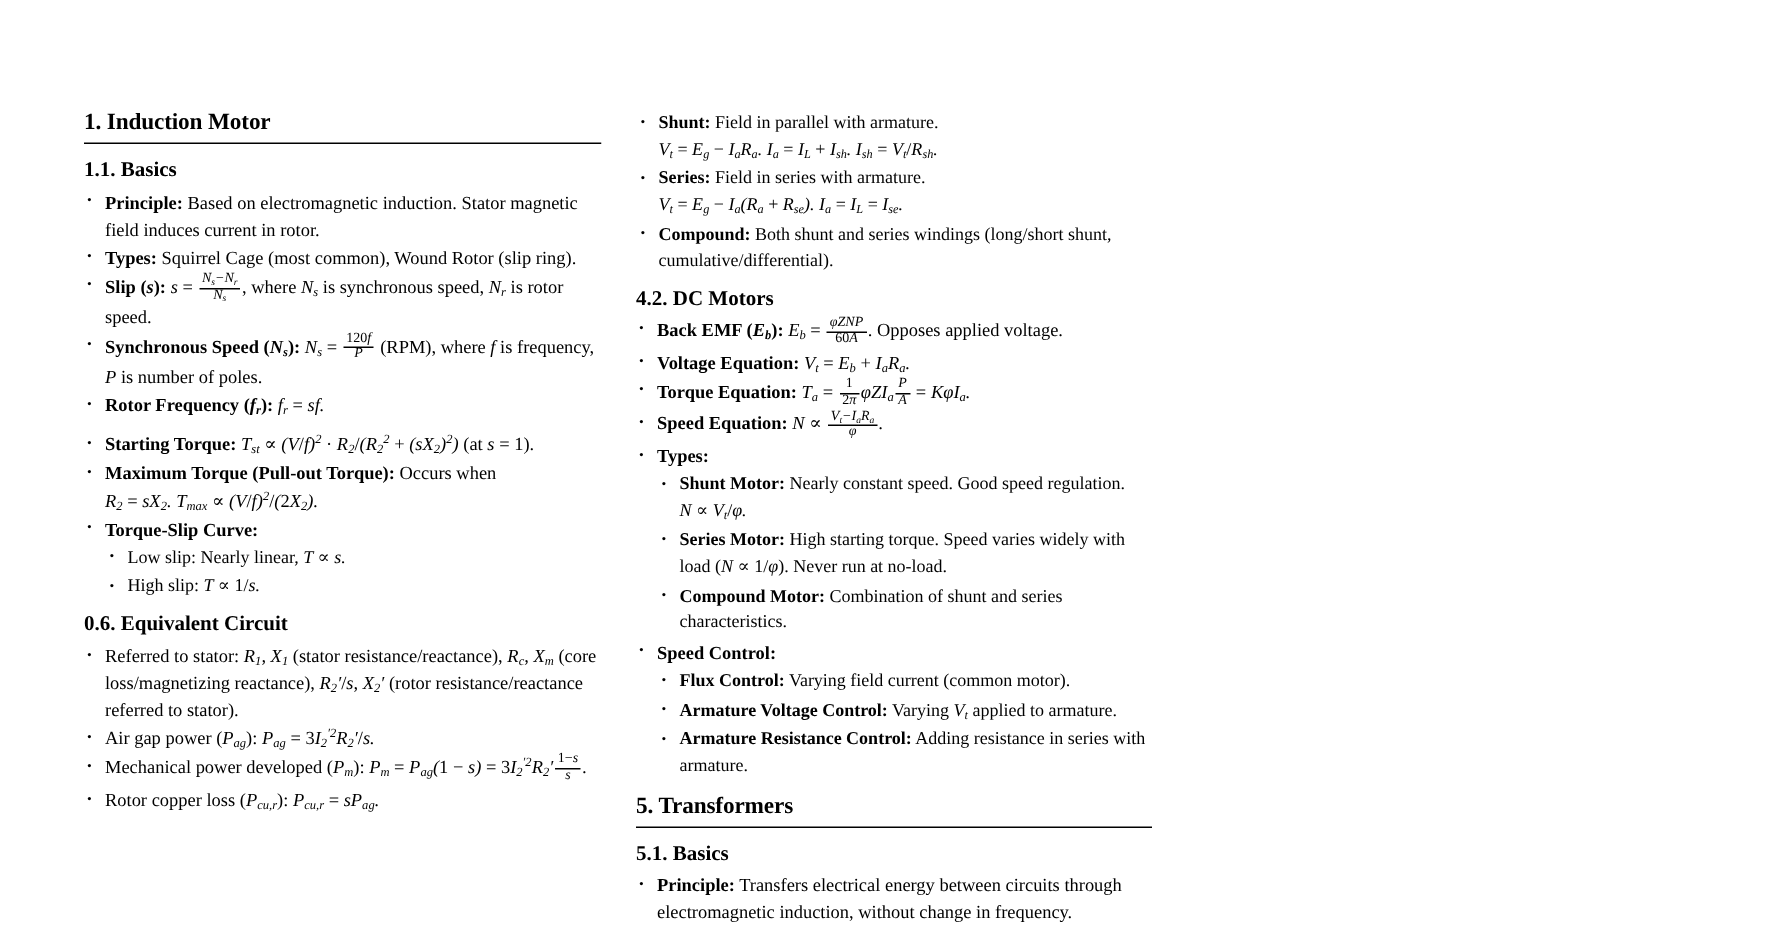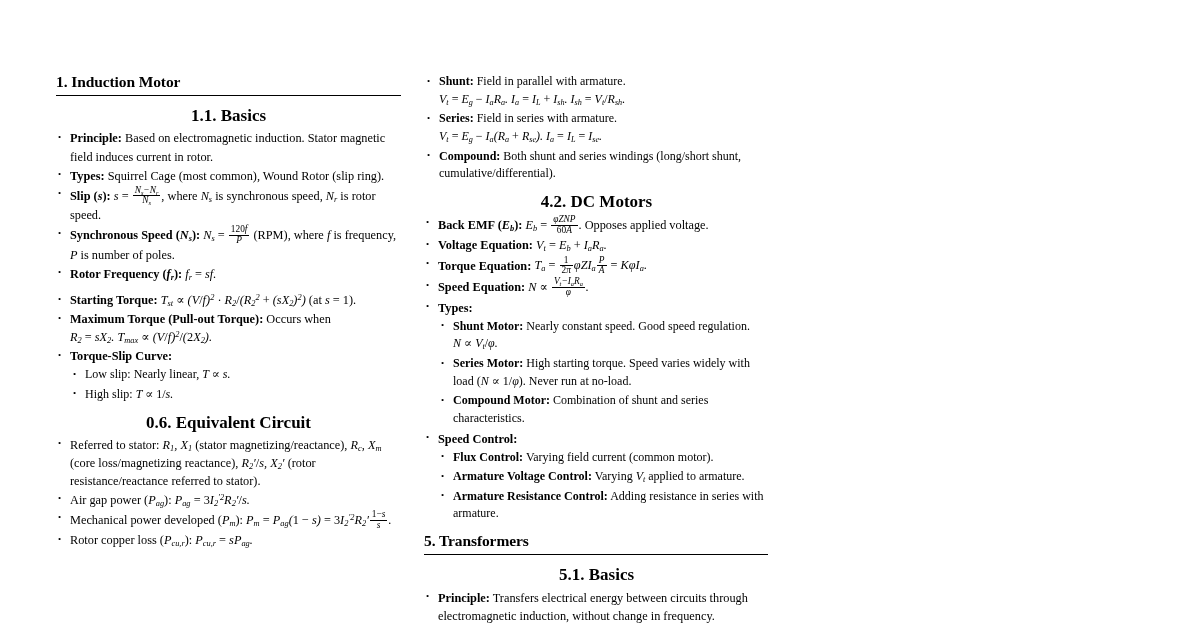--- a/index.html
+++ b/index.html
@@ -49,25 +49,24 @@
     letter-spacing: -0.1px;
   }
   .rule {
     border: 0;
     border-top: 1.6px solid #000;
     margin: 0 0 9px 0;
     width: 100%;
     height: 0;
   }
   h2.sub {
-    font-size: 17px;
+    font-size: 14px;
     font-weight: bold;
     margin: 0 0 2px 0;
     line-height: 1.3;
-    text-align: center;
   }
 
   .sec-block { margin-bottom: 0; }
   .sec-block + .sec-block { margin-top: 10px; }
   .sub-block { margin-bottom: 8px; }
 
   
   ul.lvl1, ul.lvl2 {
     list-style: none;
     margin: 0;
@@ -198,21 +197,21 @@
                 </li>
               </ul>
             </li>
           </ul>
         </div>
 
         <div class="sub-block">
           <h2 class="sub">0.6. Equivalent Circuit</h2>
           <ul class="lvl1">
             <li>
-              <span>Referred to stator: </span><span class="m">R<sub>1</sub>, X<sub>1</sub></span><span> (stator magnetizing/reactance), </span><span class="m">R<sub>c</sub>, X<sub>m</sub></span><span> (core loss/magnetizing reactance), </span><span class="m">R<sub>2</sub>′<span class="op">/</span>s, X<sub>2</sub>′</span><span> (rotor resistance/reactance referred to stator).</span>
+              <span>Referred to stator: </span><span class="m">R<sub>1</sub>, X<sub>1</sub></span><span> (stator resistance/reactance), </span><span class="m">R<sub>c</sub>, X<sub>m</sub></span><span> (core loss/magnetizing reactance), </span><span class="m">R<sub>2</sub>′<span class="op">/</span>s, X<sub>2</sub>′</span><span> (rotor resistance/reactance referred to stator).</span>
             </li>
             <li>
               <span>Air gap power (</span><span class="m">P<sub>ag</sub></span><span>): </span><span class="m">P<sub>ag</sub> <span class="op">=</span> <span class="mr">3</span>I<sub>2</sub><sup>′2</sup>R<sub>2</sub>′<span class="op">/</span>s.</span>
             </li>
             <li>
               <span>Mechanical power developed (</span><span class="m">P<sub>m</sub></span><span>): </span><span class="m">P<sub>m</sub> <span class="op">=</span> P<sub>ag</sub>(<span class="mr">1</span> <span class="op">−</span> s) <span class="op">=</span> <span class="mr">3</span>I<sub>2</sub><sup>′2</sup>R<sub>2</sub>′<span class="frac"><span class="num"><span class="mr">1−</span>s</span><span class="den">s</span></span>.</span>
             </li>
             <li>
               <span>Rotor copper loss (</span><span class="m">P<sub>cu,r</sub></span><span>): </span><span class="m">P<sub>cu,r</sub> <span class="op">=</span> sP<sub>ag</sub>.</span>
             </li>

